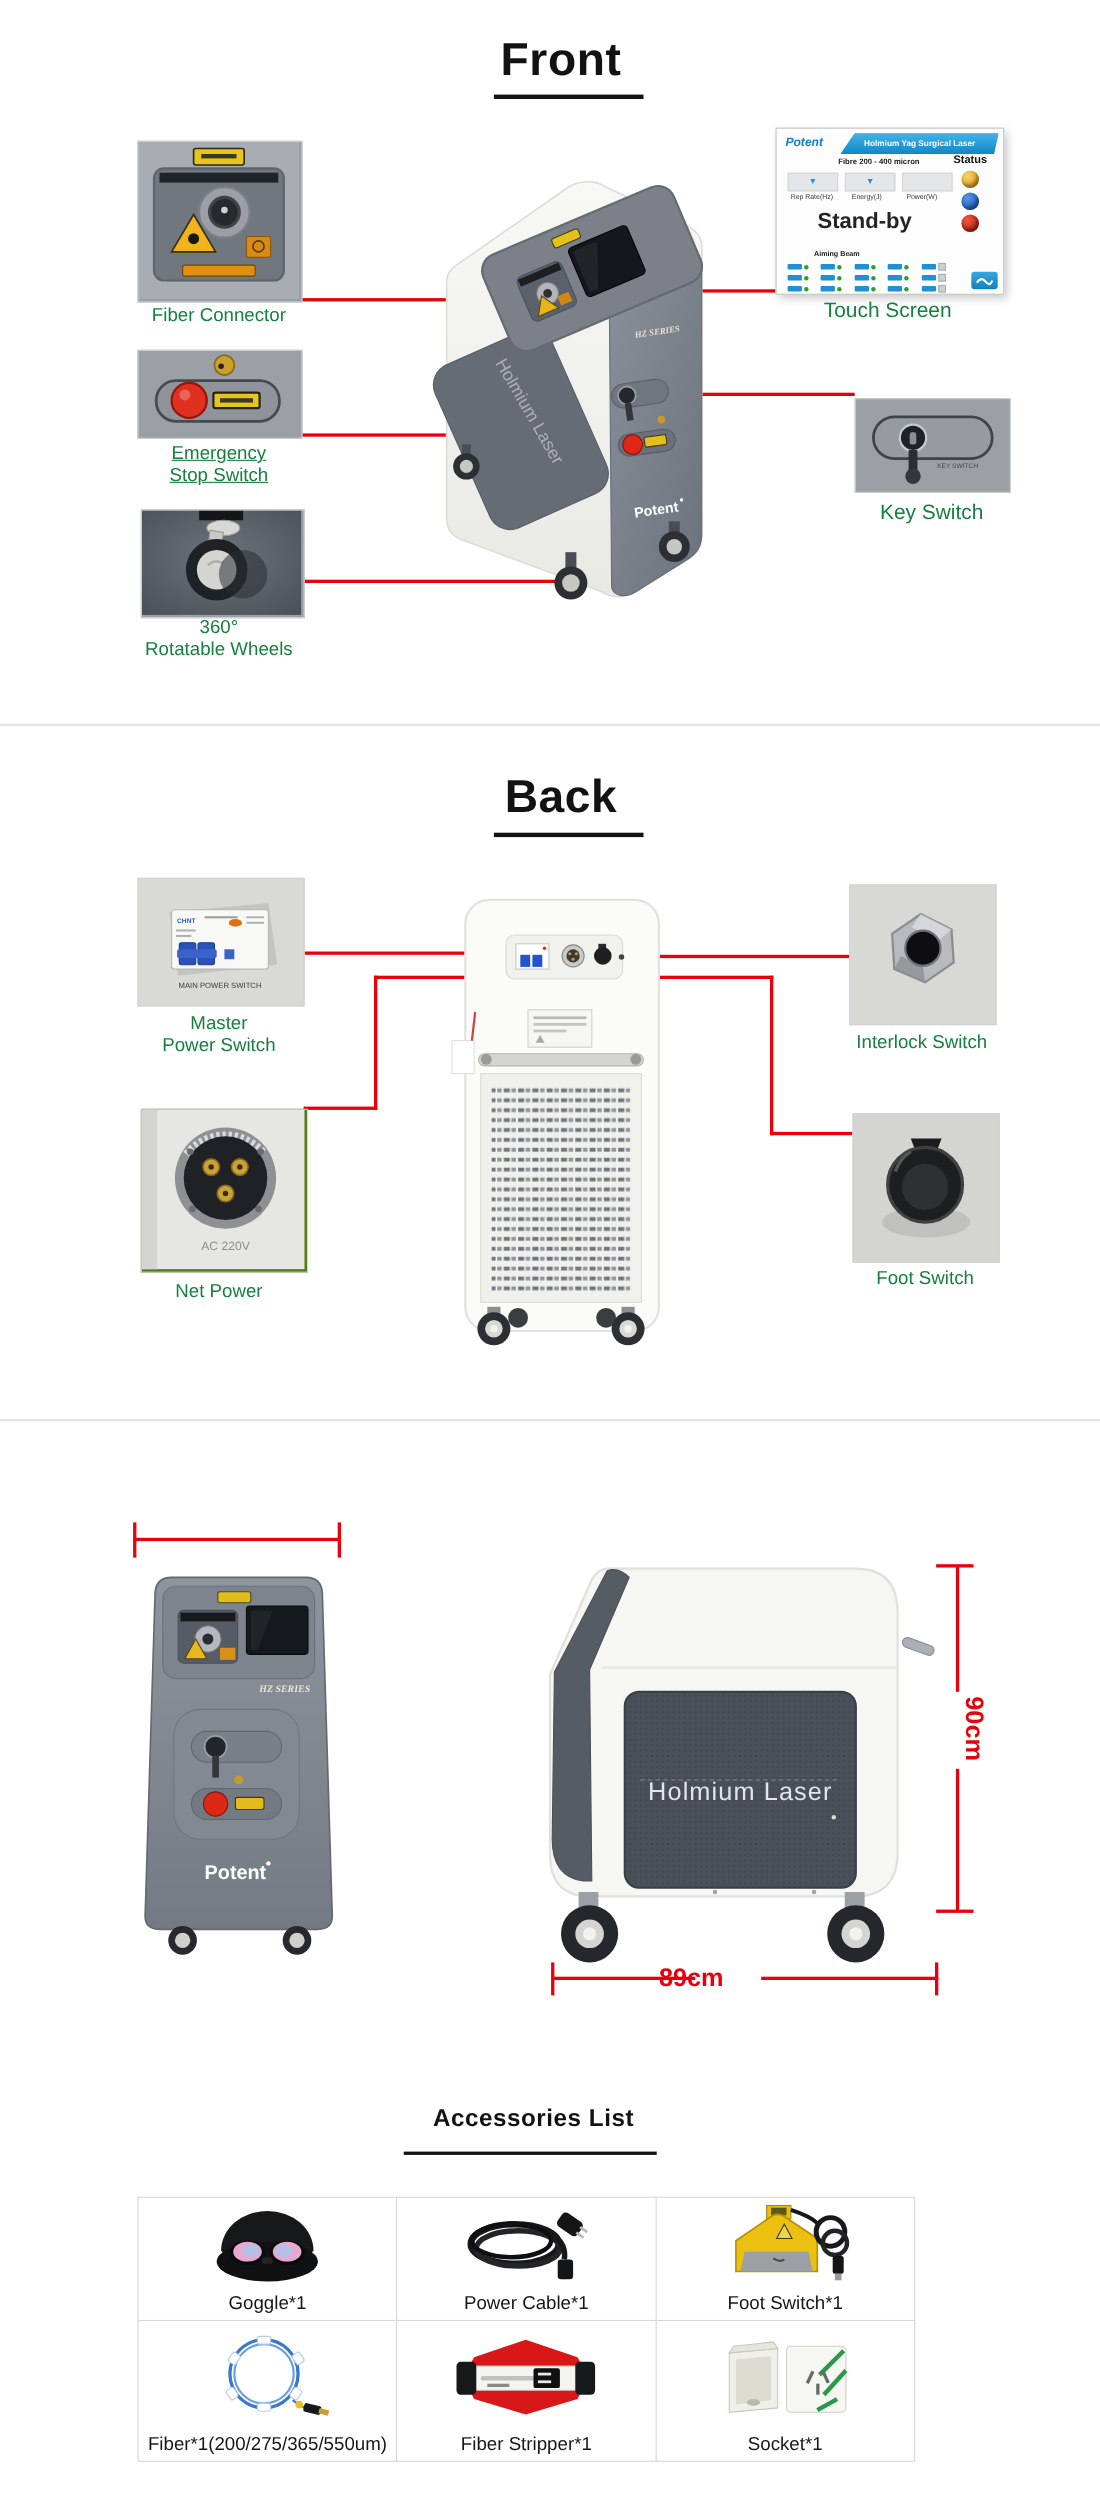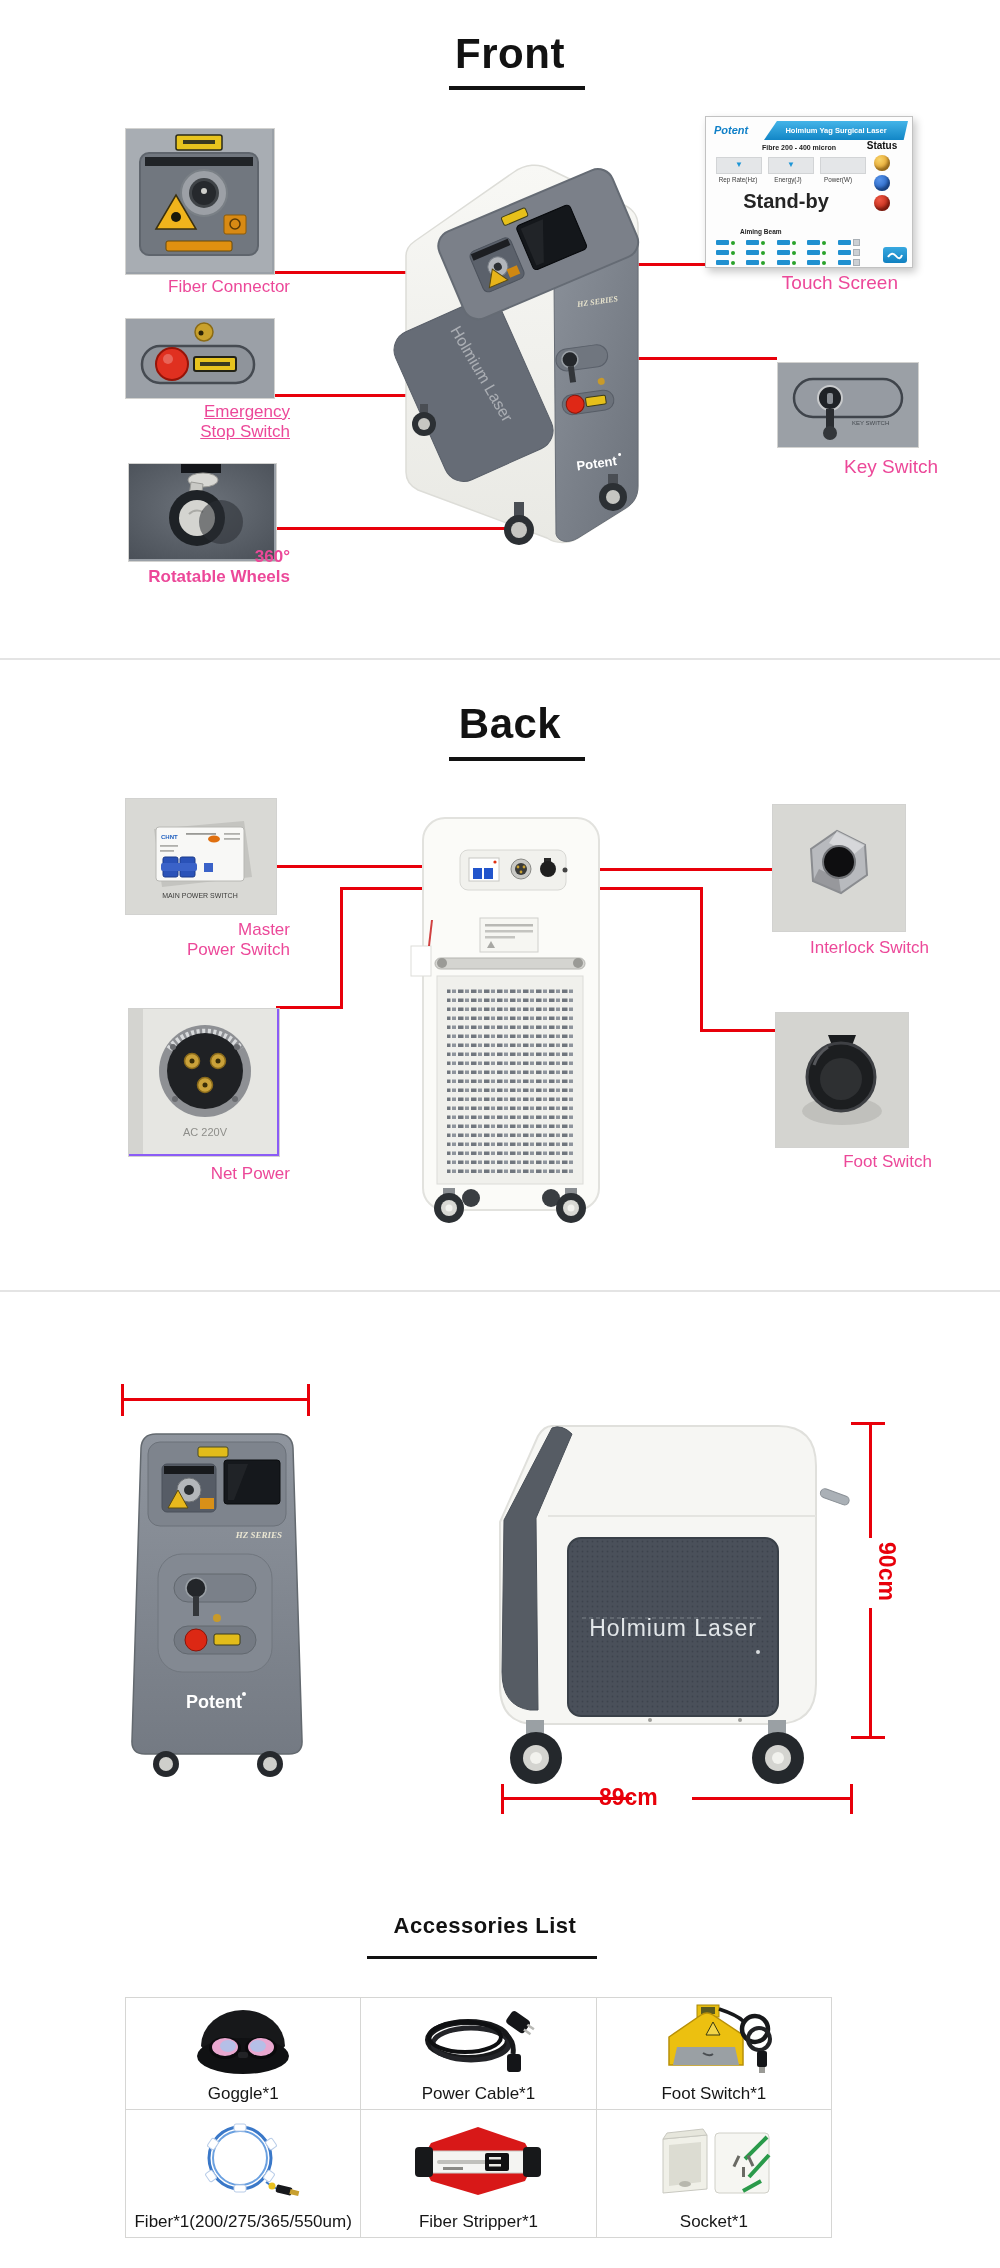--- a/index.html
+++ b/index.html
@@ -4,21 +4,21 @@
 <style>
   html,body{margin:0;padding:0;background:#fff;}
   .page{position:relative;width:1000px;height:2268px;background:#ffffff;
         font-family:"Liberation Sans",sans-serif;overflow:hidden;}
   .abs{position:absolute;}
   .rl{position:absolute;background:#e8000a;}
   .sep{position:absolute;left:0;width:1000px;height:2px;background:#e4e4e4;}
   .sec-title{position:absolute;font-size:42px;font-weight:600;color:#121212;text-align:center;letter-spacing:.5px;}
   .sec-title.small{font-size:22px;}
   .t-underline{position:absolute;background:#121212;}
-  .lbl{position:absolute;font-size:17px;color:#ec4899;text-align:right;line-height:1.2;}
+  .lbl{position:absolute;font-size:17px;color:#15803d;text-align:center;line-height:1.2;}
   .lbl.big{font-size:19px;}
   .photo{position:absolute;border:1px solid #d2d2d0;background:#9aa0a7;overflow:hidden;}
   .photo svg{display:block;}
   .dim{position:absolute;color:#e8000a;font-weight:bold;font-size:23px;white-space:nowrap;}
   .dim.onwhite{background:#fff;padding:0 4px;}
 
   
   .screen{position:absolute;left:705px;top:116px;width:206px;height:150px;background:#fdfdfd;
           border:1px solid #c2c2c2;box-shadow:3px 4px 8px rgba(0,0,0,.22);}
   .sc-head{position:absolute;left:4px;top:4px;right:4px;height:19px;display:flex;}
@@ -172,21 +172,21 @@
       <rect width="145" height="95" fill="url(#gwh)"></rect>
       <rect x="52" y="0" width="40" height="9" fill="#14161a"></rect>
       <ellipse cx="74" cy="16" rx="15" ry="7" fill="#d8d8d4" stroke="#9a9a96"></ellipse>
       <path d="M62,18 L58,48 L70,52 L74,20 Z" fill="#c9c9c5" stroke="#9a9a96"></path>
       <circle cx="68" cy="54" r="28" fill="#1e2226"></circle>
       <circle cx="68" cy="54" r="18" fill="#d4d4d0"></circle>
       <path d="M60,50 q6,-6 14,-2" stroke="#aaaaa6" stroke-width="2" fill="none"></path>
       <circle cx="92" cy="58" r="22" fill="#2a2e33" opacity="0.55"></circle>
     </svg>
   </div>
-  <div class="lbl" style="left:108px;top:547px;width:182px;font-weight:bold;">
+  <div class="lbl" style="left:108px;top:560px;width:182px;">
     <div>360°</div>
     <div>Rotatable Wheels</div>
   </div>
 
   <div class="screen">
     <div class="sc-head">
       <div class="sc-brand">Potent</div>
       <div class="sc-bar">Holmium Yag Surgical Laser</div>
     </div>
     <div class="sc-sub">Fibre 200 - 400 micron</div>
@@ -371,21 +371,21 @@
       <rect x="35" y="64" width="36" height="8" rx="2" fill="#3a62c8"></rect>
       <rect x="78" y="64" width="9" height="9" fill="#3a62c8"></rect>
       <text x="74" y="99" text-anchor="middle" font-size="7" fill="#3a3a38">MAIN POWER SWITCH</text>
     </svg>
   </div>
   <div class="lbl" style="left:108px;top:920px;width:182px;">
     <div>Master</div>
     <div>Power Switch</div>
   </div>
 
-  <div class="photo" style="left:128px;top:1008px;width:150px;height:147px;background:#8b5cf6;">
+  <div class="photo" style="left:128px;top:1008px;width:150px;height:147px;background:#4d7c0f;">
     <svg width="148" height="145" viewBox="0 0 148 145">
       <rect width="148" height="145" fill="#e6e6e2"></rect>
       <rect x="0" y="0" width="14" height="145" fill="#d4d4d0"></rect>
       <circle cx="76" cy="62" r="46" fill="#8e9094"></circle>
       <path d="M40,40 A46,46 0 0 1 112,40" stroke="#d8dadc" stroke-width="6" fill="none" stroke-dasharray="3,2.5"></path>
       <circle cx="76" cy="62" r="38" fill="#1f2124"></circle>
       <circle cx="44" cy="38" r="3" fill="#6a6c70"></circle>
         <circle cx="108" cy="38" r="3" fill="#6a6c70"></circle>
       <circle cx="46" cy="90" r="3" fill="#6a6c70"></circle>
         <circle cx="106" cy="90" r="3" fill="#6a6c70"></circle>

